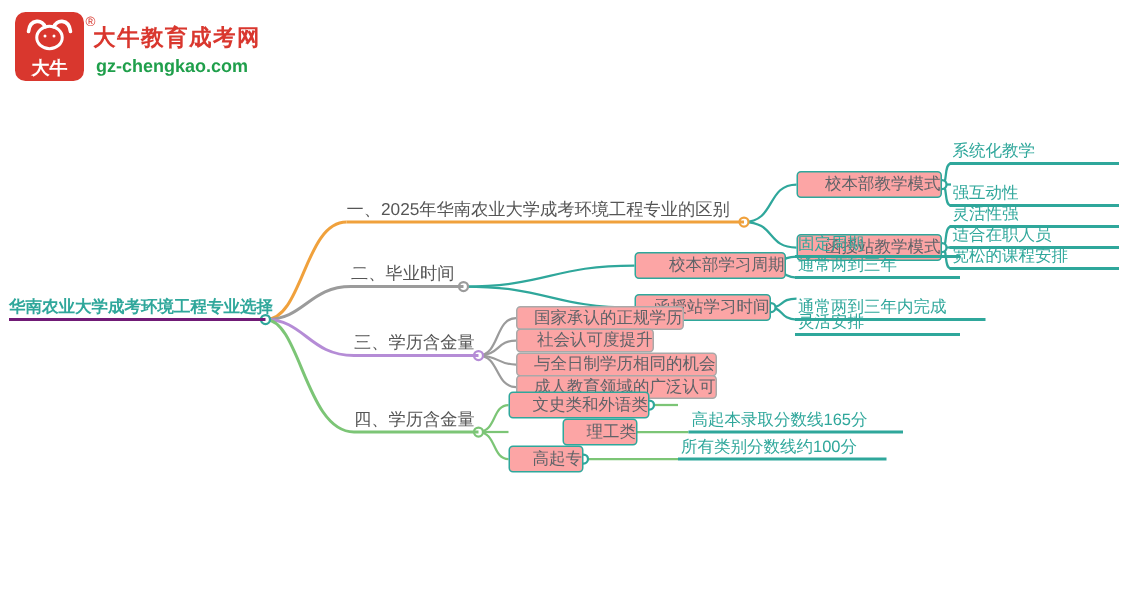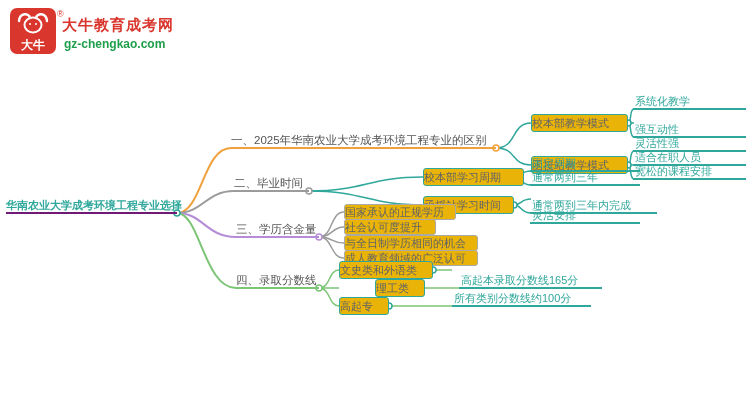--- a/index.html
+++ b/index.html
@@ -9,21 +9,21 @@
   svg.connectors { position:absolute; left:0; top:0; }
 
   .brand   { position:absolute; left:62px; top:16px; font-size:15px; font-weight:bold; color:#d9372e; letter-spacing:1px; white-space:nowrap; }
   .reg     { position:absolute; left:57px; top:9px; font-size:9px; color:#d9372e; }
   .domain  { position:absolute; left:64px; top:37px; font-size:12px; font-weight:bold; color:#1f9f4b; white-space:nowrap; }
   .logo-wrap { position:absolute; left:10px; top:8px; width:46px; height:46px; }
 
   .root-label { position:absolute; height:15px; line-height:13px; font-size:11px; font-weight:bold; color:#2fa79b; border-bottom:2px solid #701a75; white-space:nowrap; }
   .node-label { position:absolute; height:15px; line-height:13px; font-size:11.5px; color:#555; border-bottom:2px solid #9b9b9b; white-space:nowrap; }
   .leaf { position:absolute; height:15px; line-height:13px; font-size:11px; color:#2fa79b; border-bottom:2px solid #2fa79b; white-space:nowrap; padding-left:2px; }
-  .box { position:absolute; height:18px; line-height:16px; font-size:11px; color:#5f6368; border:1px solid #2fa79b; border-radius:3px; background:#eab308; text-align:left; white-space:nowrap; overflow:hidden; }
+  .box { position:absolute; height:18px; line-height:16px; font-size:11px; color:#5f6368; border:1px solid #2fa79b; border-radius:3px; background:#fca5a5; text-align:right; white-space:nowrap; overflow:hidden; }
   .box.gray { border-color:#a9a9a9; height:16px; line-height:14px; }
 </style>
 </head>
 <body>
 
 <div id="canvas">
 
   <svg class="connectors" width="750" height="410" viewBox="0 0 750 410">
 
     <path d="M177,213 C202,213 203,148 231,148" stroke="#f0a13c" stroke-width="2" fill="none"></path>
@@ -86,21 +86,21 @@
   </div>
   <div class="reg">®</div>
   <div class="brand">大牛教育成考网</div>
   <div class="domain">gz-chengkao.com</div>
 
   <div class="root-label" style="left:6px;top:199px;width:171px;">华南农业大学成考环境工程专业选择</div>
 
   <div class="node-label" style="left:231px;top:134px;width:265px;border-color:#f0a13c;">一、2025年华南农业大学成考环境工程专业的区别</div>
   <div class="node-label" style="left:234px;top:177px;width:75px;border-color:#9b9b9b;">二、毕业时间</div>
   <div class="node-label" style="left:236px;top:223px;width:83px;border-color:#b58cd6;">三、学历含金量</div>
-  <div class="node-label" style="left:236px;top:274px;width:83px;border-color:#7cc576;">四、录取分数线</div>
+  <div class="node-label" style="left:236px;top:274px;width:83px;border-color:#7cc576;">四、学历含金量</div>
 
   <div class="box" style="left:531px;top:114px;width:97px;">校本部教学模式</div>
   <div class="box" style="left:531px;top:156px;width:97px;">函授站教学模式</div>
 
   <div class="leaf" style="left:633px;top:95px;width:113px;">系统化教学</div>
   <div class="leaf" style="left:633px;top:123px;width:113px;">强互动性</div>
   <div class="leaf" style="left:633px;top:137px;width:113px;">灵活性强</div>
   <div class="leaf" style="left:633px;top:151px;width:113px;">适合在职人员</div>
   <div class="leaf" style="left:633px;top:165px;width:113px;">宽松的课程安排</div>
 

